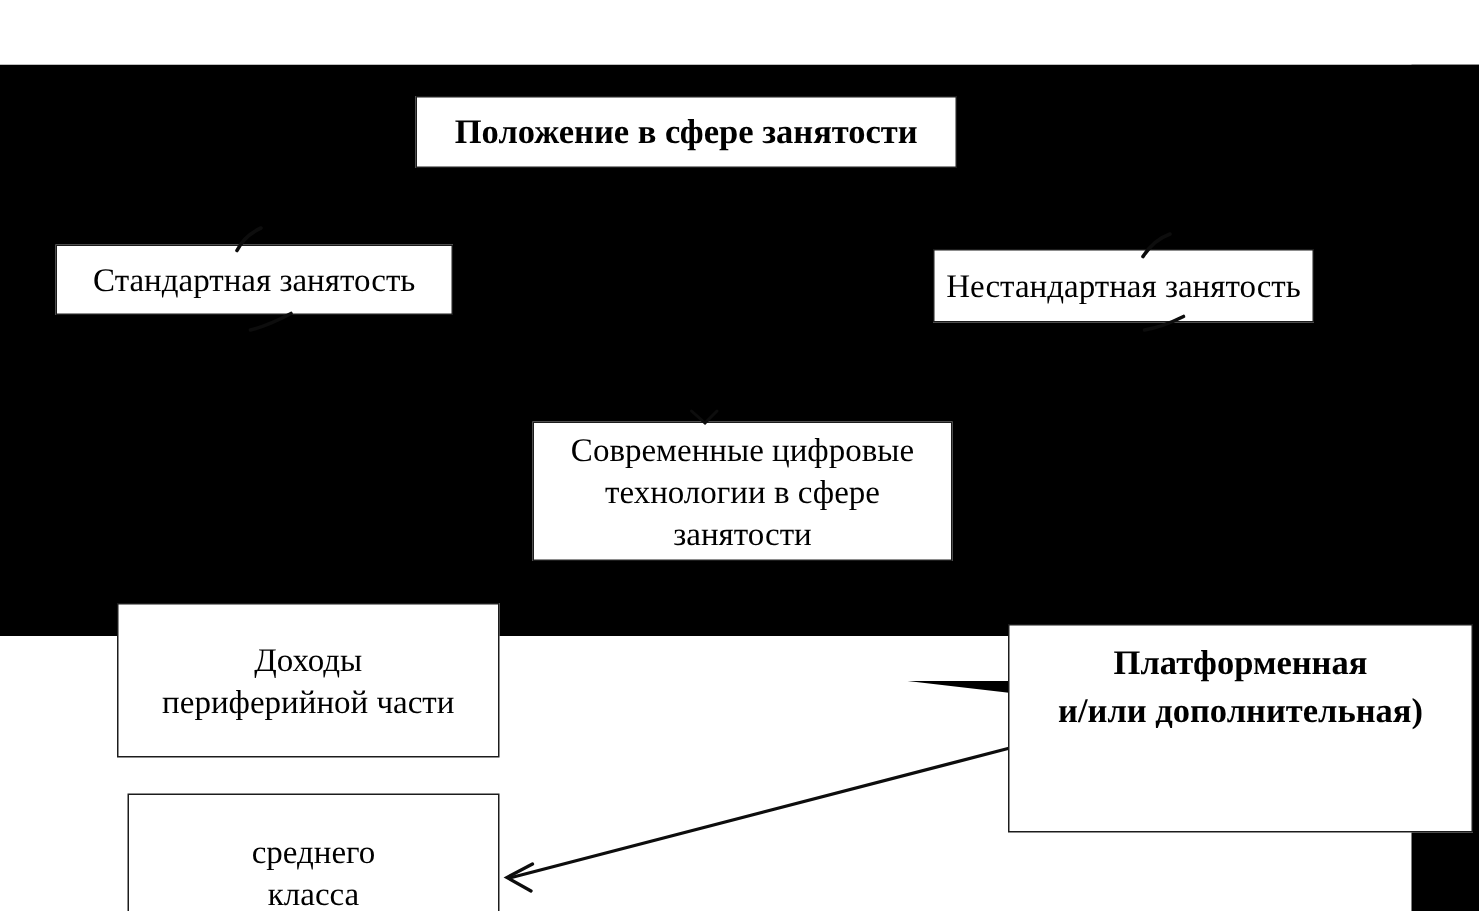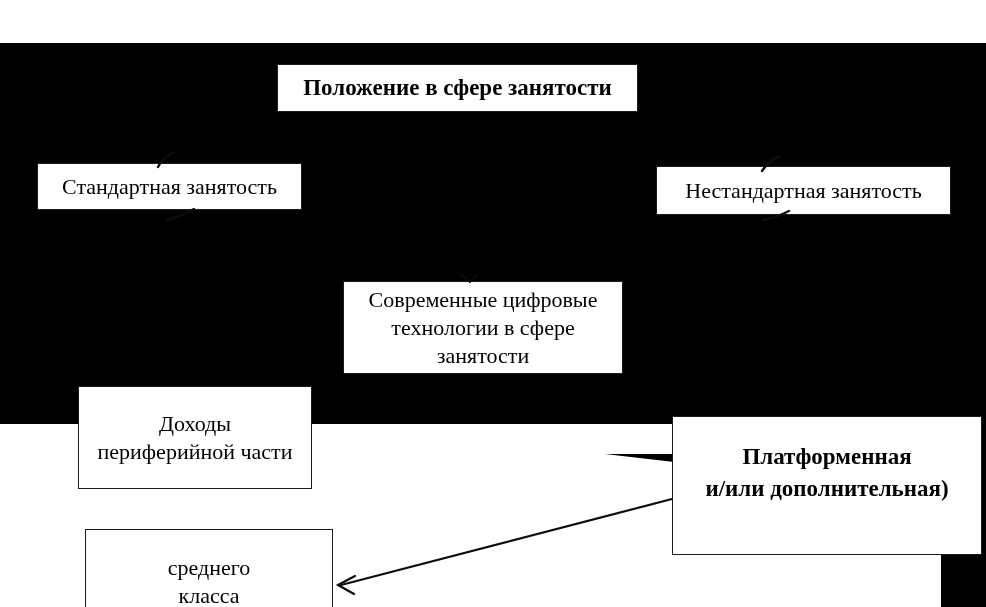--- a/index.html
+++ b/index.html
@@ -25,26 +25,26 @@
   .node{
     position:absolute;z-index:3;box-sizing:border-box;
     background:var(--box_background,#fff);
     border:1.6px solid var(--box_border,#1c1c1c);
     display:flex;flex-direction:column;align-items:center;justify-content:center;
     text-align:center;font-size:22px;line-height:28px;
   }
   .node .ln{display:block;white-space:nowrap;}
   .n-title   {left:277px;top:21px;width:361px;height:48px;font-weight:700;font-size:23px;}
   .n-standard{left:37px; top:120px;width:265px;height:47px;}
-  .n-nonstd  {left:656px;top:123px;width:295px;height:49px;}
-  .n-digital {left:343px;top:238px;width:280px;height:93px;font-family:Liberation Serif, serif;}
-  .n-periph  {left:78px; top:343px;width:234px;height:103px;}
+  .n-nonstd  {left:622px;top:123px;width:254px;height:49px;}
+  .n-digital {left:355px;top:238px;width:280px;height:93px;font-family:Liberation Serif, serif;}
+  .n-periph  {left:78px; top:359px;width:255px;height:103px;}
   .n-platform{left:672px;top:373px;width:310px;height:139px;
               font-weight:700;font-size:23px;line-height:32px;
-              justify-content:flex-start;padding-top:24px;}
+              justify-content:flex-start;padding-top:9px;}
   .n-core    {left:85px; top:486px;width:248px;height:105px;}
 </style>
 </head>
 <body>
 
 <div class="canvas">
 
   <div class="black black-main"></div>
   <div class="black black-col"></div>
   <div class="black black-bottom-bar"></div>

